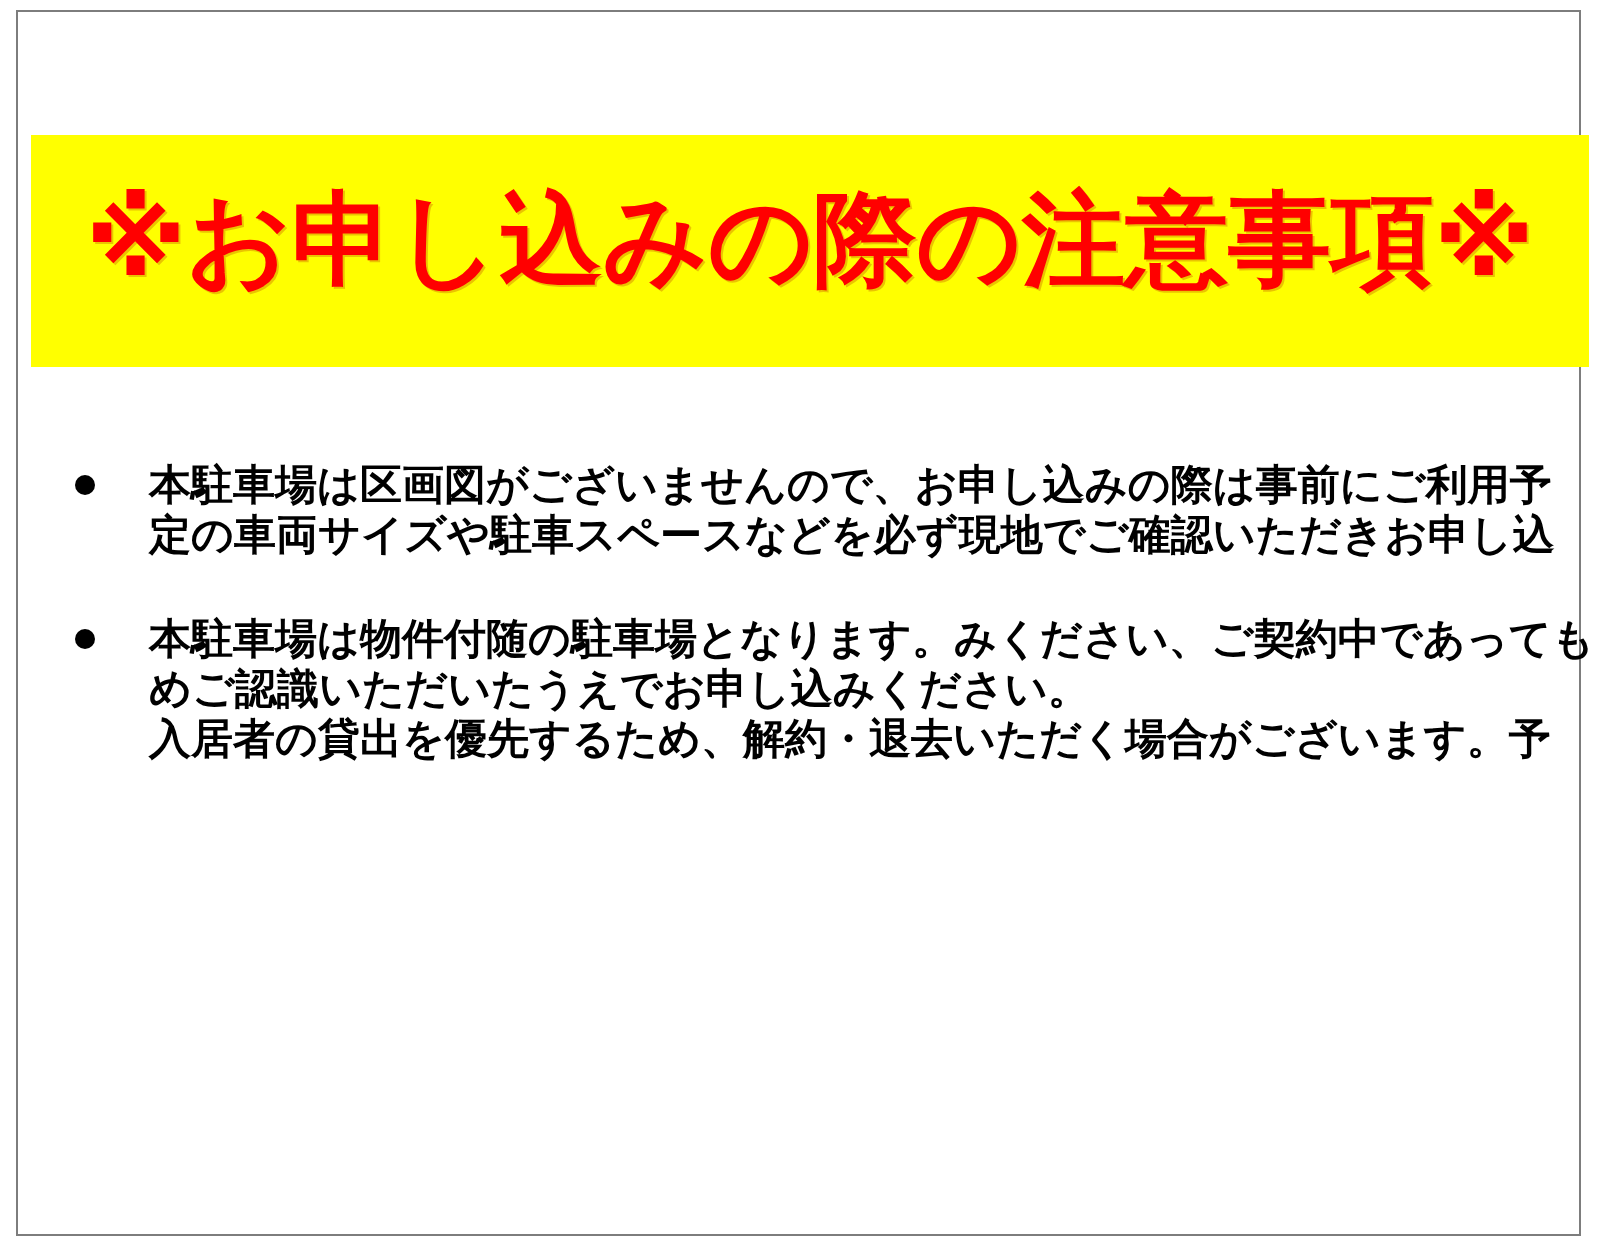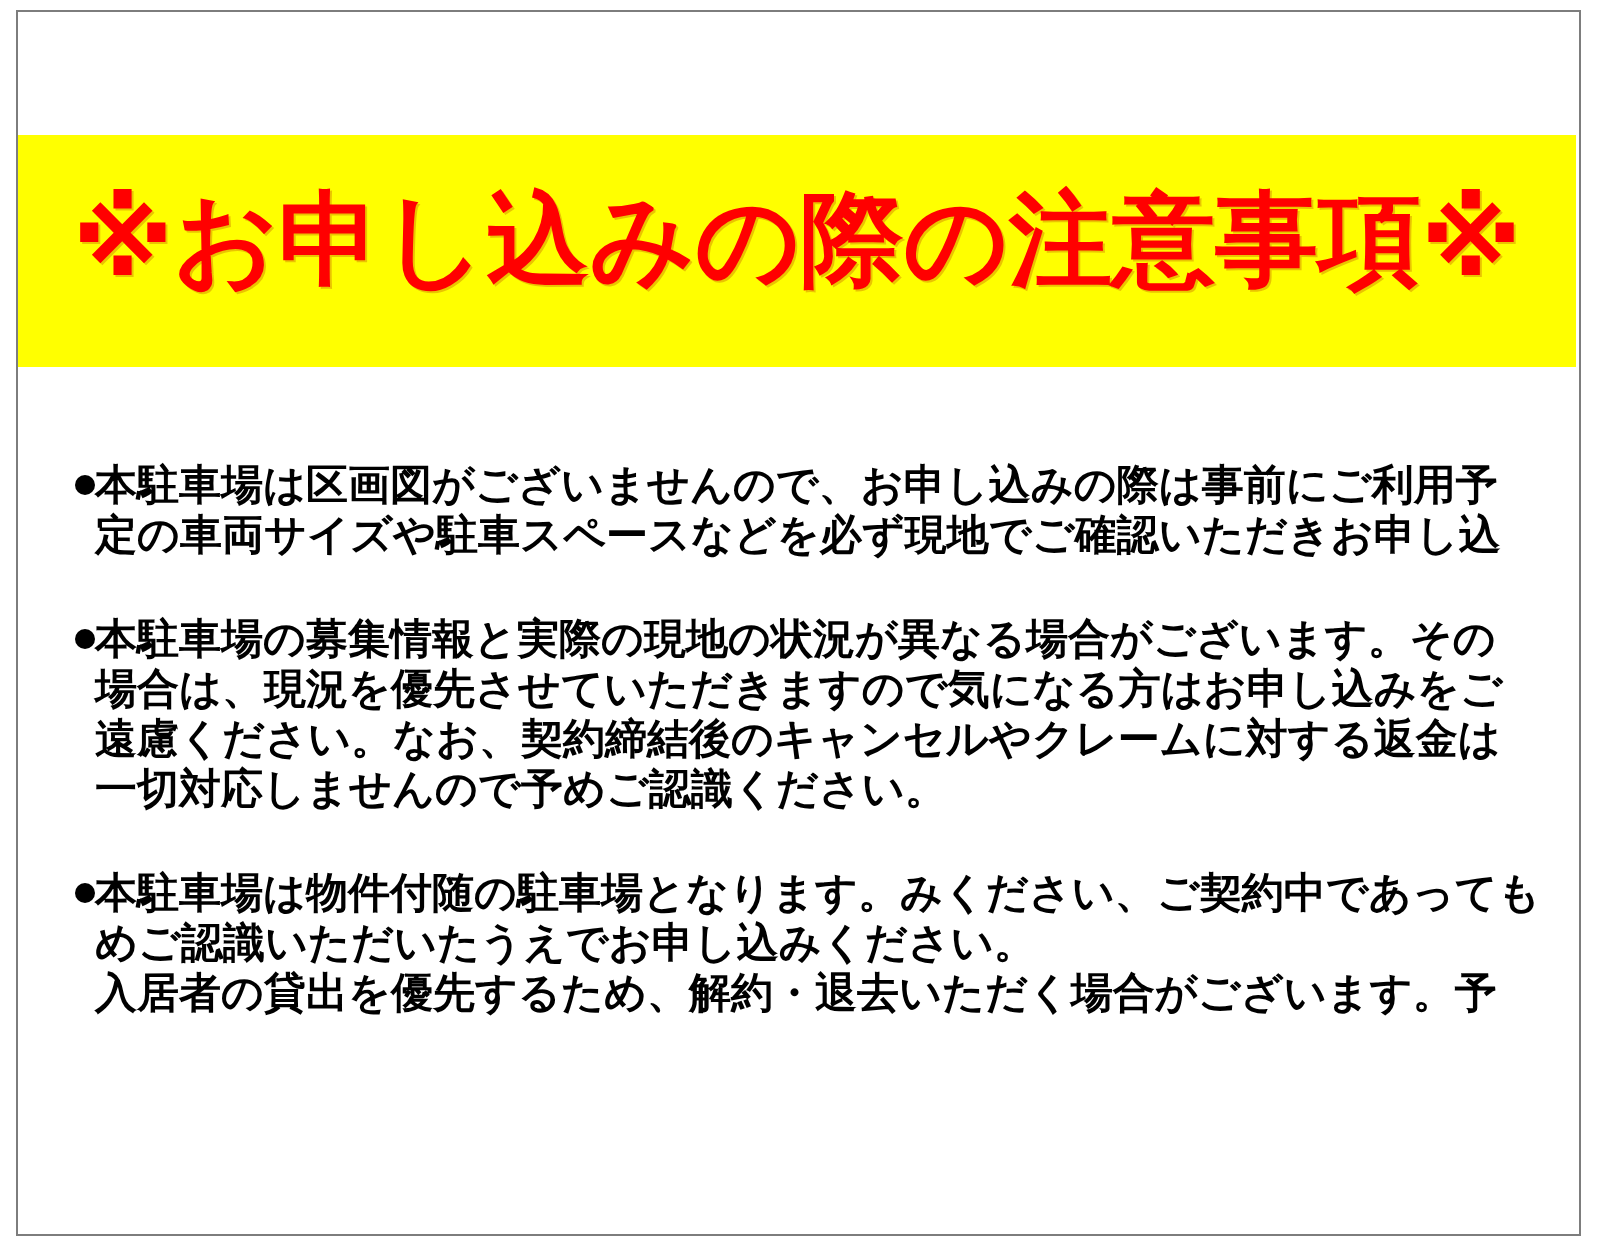--- a/index.html
+++ b/index.html
@@ -27,21 +27,21 @@
     position: absolute;
     left: 16px;
     top: 10px;
     width: 1565px;
     height: 1226px;
     border: 2px solid var(--border);
     background: var(--page-background);
   }
   .banner {
     position: absolute;
-    left: 0;
+    left: 13px;
     top: 123px;
     width: 1558px;
     height: 232px;
     background: var(--banner-background);
     display: flex;
     align-items: center;
     justify-content: center;
   }
   .title {
     margin: 0;
@@ -67,21 +67,21 @@
   }
   .notice + .notice { margin-top: 54px; }
   .dot {
     flex: none;
     width: 20px;
     height: 20px;
     margin-top: 15px;
     border-radius: 50%;
     background: var(--body-text);
   }
-  .lines { }
+  .lines { margin-left: 54px; }
   .line {
     font-size: 42px;
     line-height: 50px;
     font-weight: 700;
     color: var(--body-text);
     white-space: nowrap;
   }
 </style>
 </head>
 <body>
@@ -96,29 +96,20 @@
     <ul class="notices">
 
       <li class="notice">
         <span class="dot"></span>
         <div class="lines">
           <div class="line">本駐車場は区画図がございませんので、お申し込みの際は事前にご利用予</div>
           <div class="line">定の車両サイズや駐車スペースなどを必ず現地でご確認いただきお申し込</div>
         </div>
       </li>
 
-      <li class="notice">
-        <span class="dot"></span>
-        <div class="lines">
-          <div class="line">本駐車場の募集情報と実際の現地の状況が異なる場合がございます。その</div>
-          <div class="line">場合は、現況を優先させていただきますので気になる方はお申し込みをご</div>
-          <div class="line">遠慮ください。なお、契約締結後のキャンセルやクレームに対する返金は</div>
-          <div class="line">一切対応しませんので予めご認識ください。</div>
-        </div>
-      </li>
 
       <li class="notice">
         <span class="dot"></span>
         <div class="lines">
           <div class="line">本駐車場は物件付随の駐車場となります。みください、ご契約中であっても</div>
           <div class="line">めご認識いただいたうえでお申し込みください。</div>
           <div class="line">入居者の貸出を優先するため、解約・退去いただく場合がございます。予</div>
         </div>
       </li>
 

